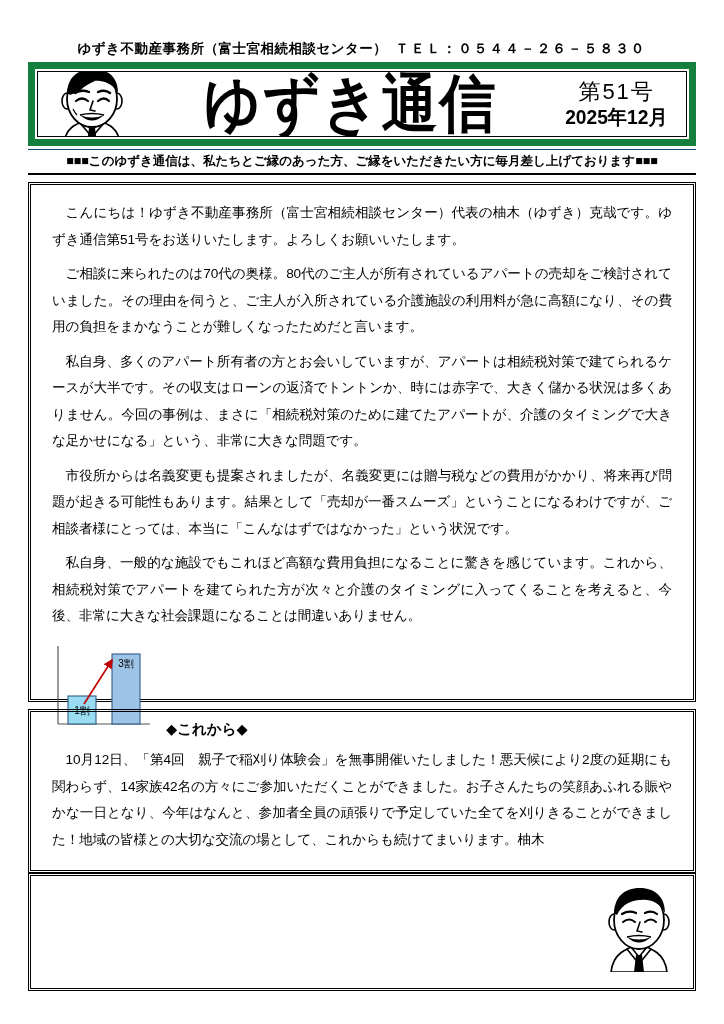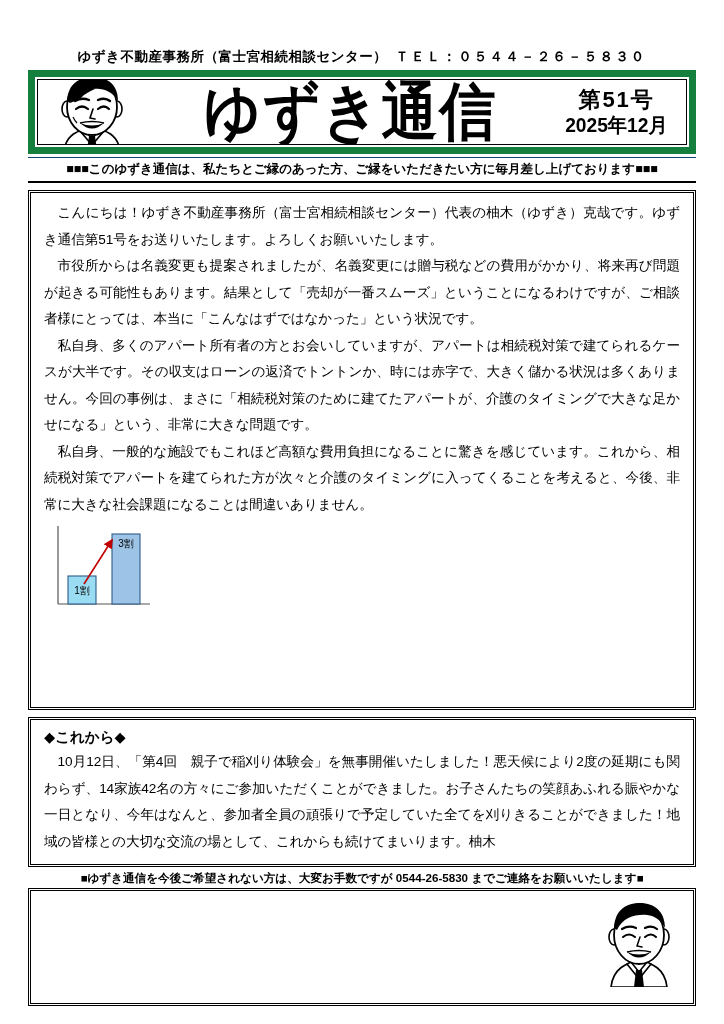--- a/index.html
+++ b/index.html
@@ -14,21 +14,21 @@
     font-family: "Liberation Sans", "DejaVu Sans", sans-serif;
     color: #000000;
     overflow: hidden;
     position: relative;
   }
 
   .page {
     width: 724px;
     height: 888px;
     box-sizing: border-box;
-    padding: 8px 28px;
+    padding: 0 28px;
     position: relative;
   }
 
   
   .topline {
     text-align: center;
     font-weight: bold;
     font-size: 13.5px;
     letter-spacing: 0.5px;
     padding-top: 40px;
@@ -75,21 +75,21 @@
     white-space: nowrap;
     transform: scaleY(1.12);
   }
   .issue-block {
     flex: 0 0 auto;
     text-align: center;
     padding-right: 16px;
     padding-left: 6px;
   }
   .issue-no {
-    font-weight: bold;
+    font-weight: normal;
     font-size: 22px;
     letter-spacing: 2px;
     line-height: 26px;
     white-space: nowrap;
   }
   .issue-date {
     font-weight: bold;
     font-size: 20px;
     line-height: 24px;
     white-space: nowrap;
@@ -121,21 +121,21 @@
 
   .section-head {
     font-weight: bold;
     font-size: 14.5px;
     line-height: 20px;
     margin-bottom: 2px;
     white-space: nowrap;
   }
 
   p.body {
-    margin: 0;
+    margin: 8px;
     font-size: 13.6px;
     line-height: 26.5px;
     text-indent: 1em;
     text-align: justify;
     text-justify: inter-character;
     letter-spacing: -0.1px;
   }
   p.body.noindent { text-indent: 0; }
 
   
@@ -225,22 +225,23 @@
       </div>
 
     </div>
   </div>
 
   <div class="tagline">■■■このゆずき通信は、私たちとご縁のあった方、ご縁をいただきたい方に毎月差し上げております■■■</div>
 
   <div class="article-box main">
 
     <p class="body">こんにちは！ゆずき不動産事務所（富士宮相続相談センター）代表の柚木（ゆずき）克哉です。ゆずき通信第51号をお送りいたします。よろしくお願いいたします。</p>
+    <p class="body">ご相談に来られたのは70代の奥様。80代のご主人が所有されているアパートの売却をご検討されていました。その理由を伺うと、ご主人が入所されている介護施設の利用料が急に高額になり、その費用の負担をまかなうことが難しくなったためだと言います。</p>
+    <p class="body">私自身、多くのアパート所有者の方とお会いしていますが、アパートは相続税対策で建てられるケースが大半です。その収支はローンの返済でトントンか、時には赤字で、大きく儲かる状況は多くありません。今回の事例は、まさに「相続税対策のために建てたアパートが、介護のタイミングで大きな足かせになる」という、非常に大きな問題です。</p>
     <p class="body">市役所からは名義変更も提案されましたが、名義変更には贈与税などの費用がかかり、将来再び問題が起きる可能性もあります。結果として「売却が一番スムーズ」ということになるわけですが、ご相談者様にとっては、本当に「こんなはずではなかった」という状況です。</p>
-    <p class="body">私自身、多くのアパート所有者の方とお会いしていますが、アパートは相続税対策で建てられるケースが大半です。その収支はローンの返済でトントンか、時には赤字で、大きく儲かる状況は多くありません。今回の事例は、まさに「相続税対策のために建てたアパートが、介護のタイミングで大きな足かせになる」という、非常に大きな問題です。</p>
     <p class="body">私自身、一般的な施設でもこれほど高額な費用負担になることに驚きを感じています。これから、相続税対策でアパートを建てられた方が次々と介護のタイミングに入ってくることを考えると、今後、非常に大きな社会課題になることは間違いありません。</p>
 
     <div class="chart-wrap">
       <svg viewBox="0 0 112 96" width="112" height="96" aria-hidden="true">
 
         <line x1="12" y1="6" x2="12" y2="84" stroke="#555" stroke-width="1.2"></line>
         <line x1="12" y1="84" x2="104" y2="84" stroke="#555" stroke-width="1.2"></line>
 
         <rect x="22" y="56" width="28" height="28" fill="#9ADCF2" stroke="#2E5C8A" stroke-width="1.1"></rect>
         <text x="36" y="74" font-size="10" font-family="'Liberation Sans',sans-serif" text-anchor="middle" fill="#000">1割</text>
@@ -257,21 +258,20 @@
       </svg>
     </div>
 
   </div>
 
   <div class="article-box">
     <div class="section-head">◆これから◆</div>
     <p class="body">10月12日、「第4回　親子で稲刈り体験会」を無事開催いたしました！悪天候により2度の延期にも関わらず、14家族42名の方々にご参加いただくことができました。お子さんたちの笑顔あふれる賑やかな一日となり、今年はなんと、参加者全員の頑張りで予定していた全てを刈りきることができました！地域の皆様との大切な交流の場として、これからも続けてまいります。柚木</p>
   </div>
 
-  <div class="notice">■ゆずき通信を今後ご希望されない方は、大変お手数ですが 0544-26-5830 までご連絡をお願いいたします■</div>
 
   <div class="footer-box">
 
     <div class="portrait-small-wrap">
       <div class="portrait-small">
         <svg viewBox="0 0 88 92" width="88" height="92" aria-hidden="true">
           <path d="M16 92 C18 74 31 67 44 67 C57 67 70 74 72 92 Z" fill="#fff" stroke="#000" stroke-width="1.6"></path>
           <path d="M32 69 L44 84 L56 69 L52 67 L44 77 L36 67 Z" fill="#fff" stroke="#000" stroke-width="1.6"></path>
           <path d="M41 75 L47 75 L49 92 L39 92 Z" fill="#000"></path>
           <ellipse cx="19" cy="42" rx="5" ry="8" fill="#fff" stroke="#000" stroke-width="1.6"></ellipse>

